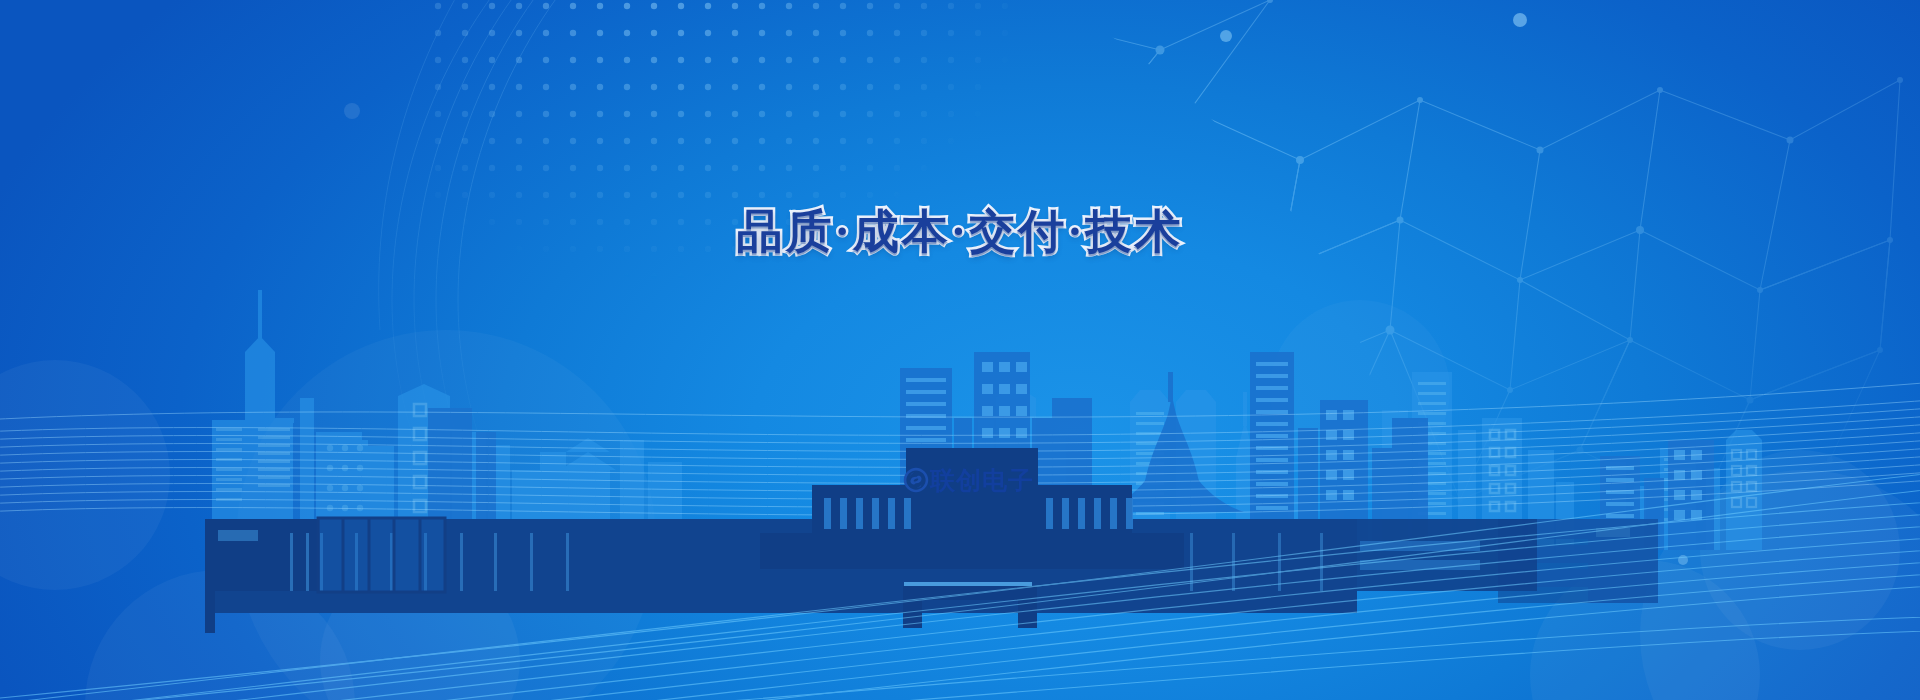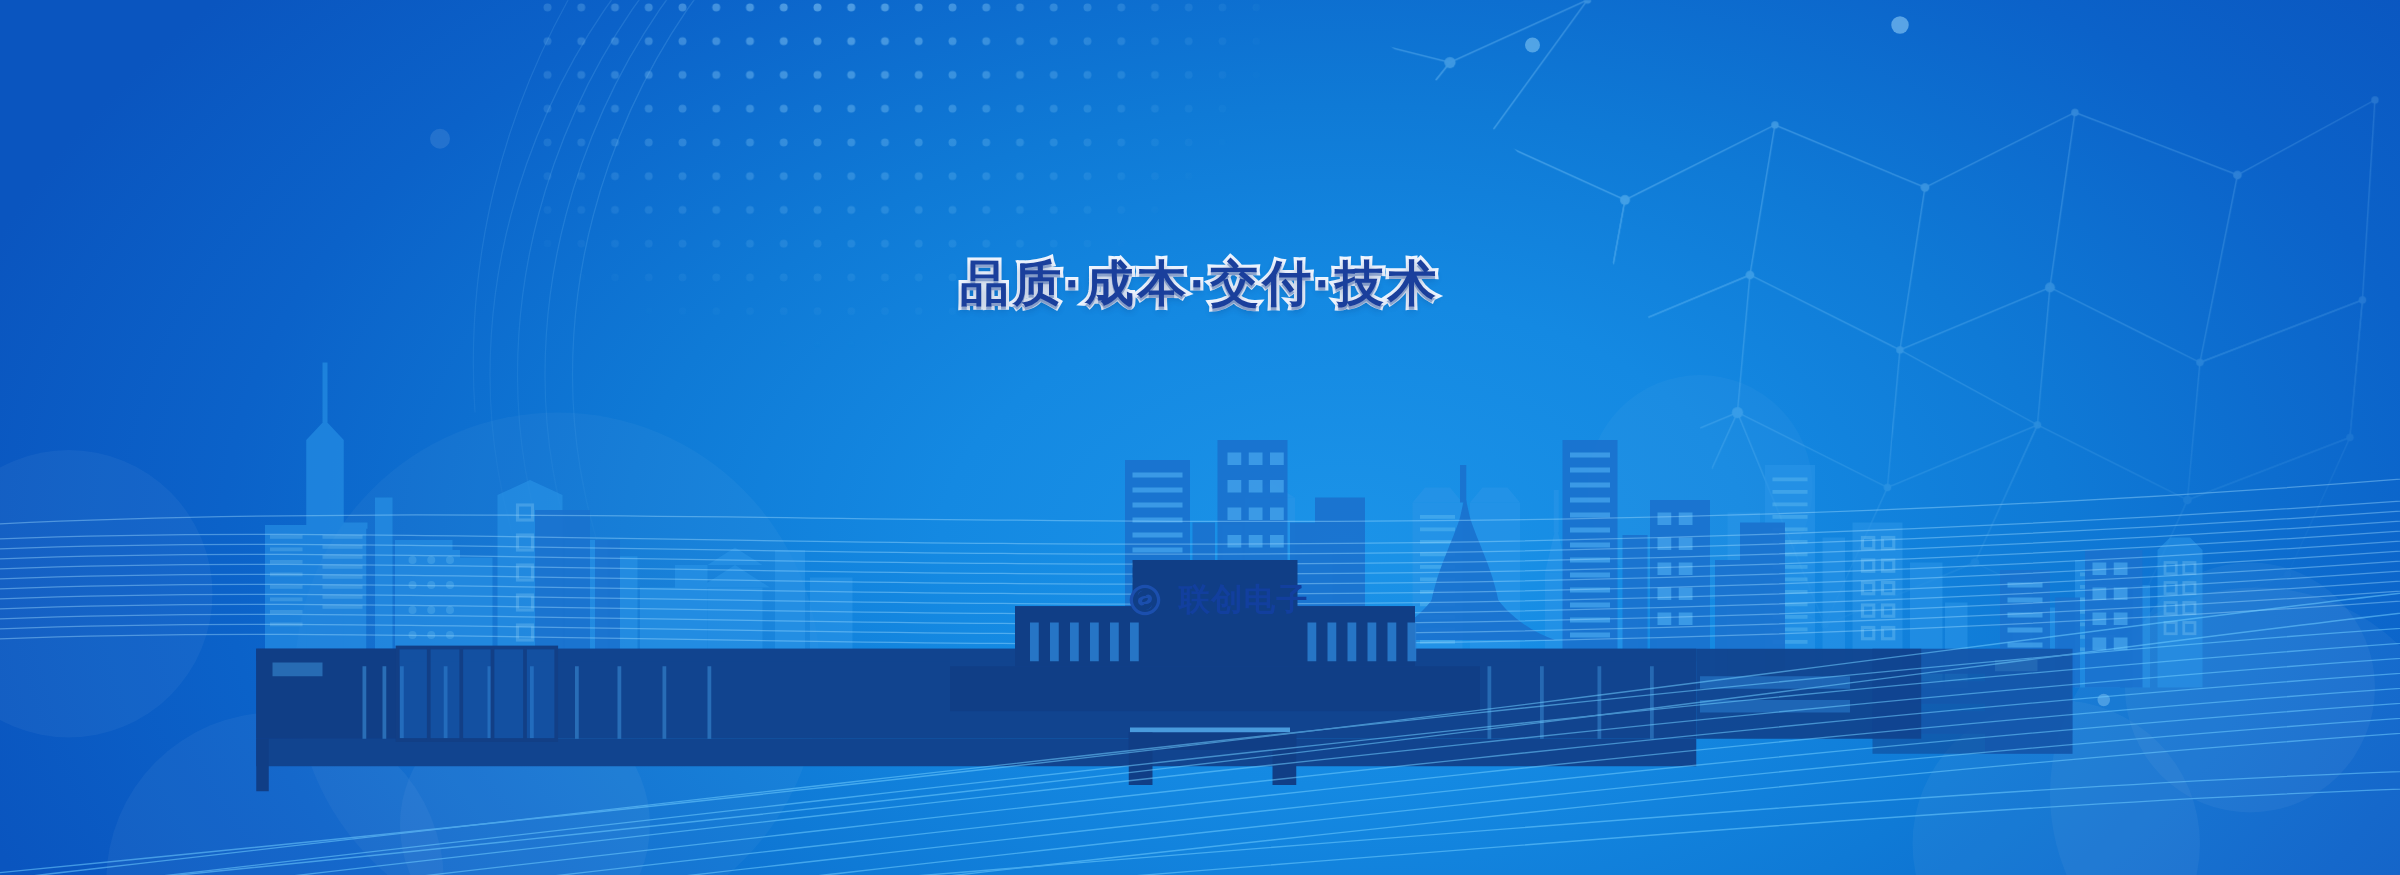--- a/index.html
+++ b/index.html
@@ -46,31 +46,31 @@
     color: #1a3f9c;
     font-weight: 700;
     letter-spacing: 2px;
     line-height: 1.18;
     -webkit-text-stroke: 5px #eef5ff;
     paint-order: stroke fill;
     text-shadow:
        0 2px 0 rgba(12,60,150,0.35),
        0 3px 6px rgba(5,35,95,0.30);
   }
-  .hl-1 { font-size: 39px; letter-spacing: 3px; }
+  .hl-1 { font-size: 46px; letter-spacing: 3px; font-family: Liberation Serif, serif; }
   .hl-2 { font-size: 46px; letter-spacing: 4px; margin-top: 9px; }
 
   
   #logo {
     position: absolute;
     left: 902px;
     top: 466px;
     display: flex;
     align-items: center;
-    gap: 13px;
+    gap: 0;
     z-index: 42;
   }
   #logo .mark { display:block; }
   #logo .wordmark {
     color: #123f9e;
     font-size: 25px;
     font-weight: 700;
     letter-spacing: 1px;
     line-height: 1;
   }

